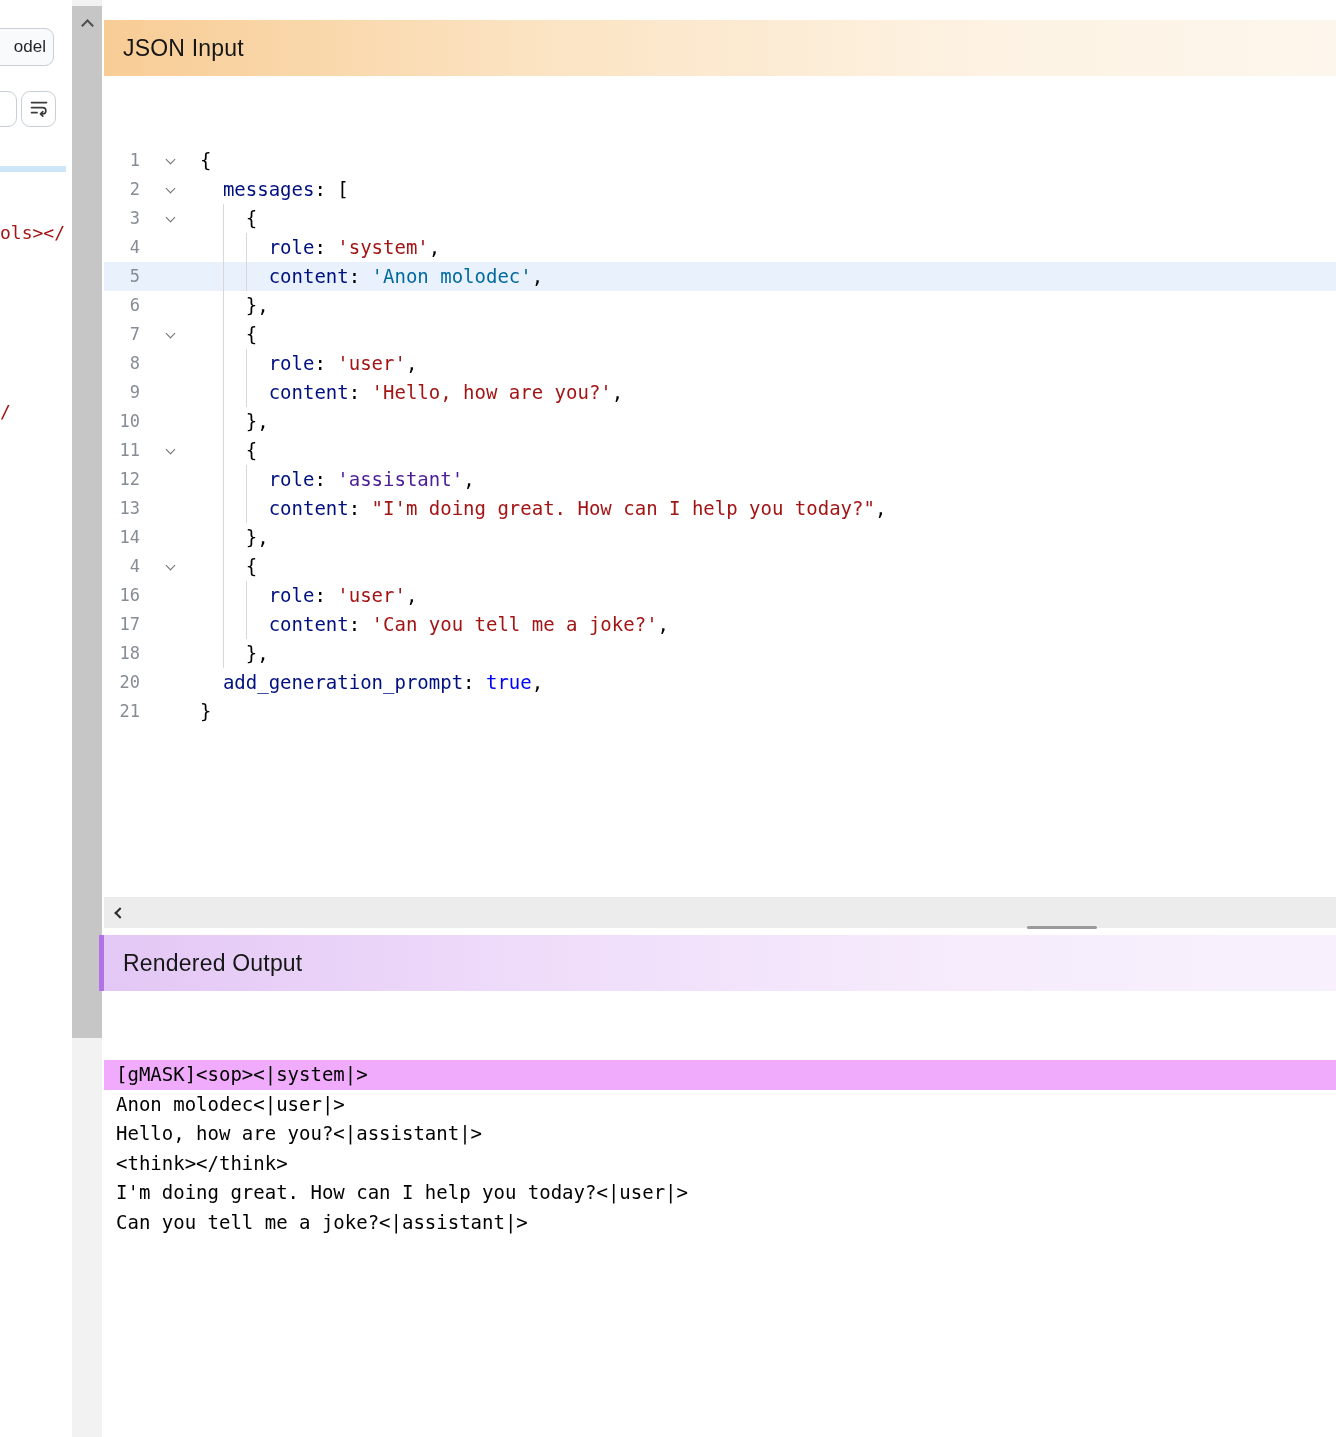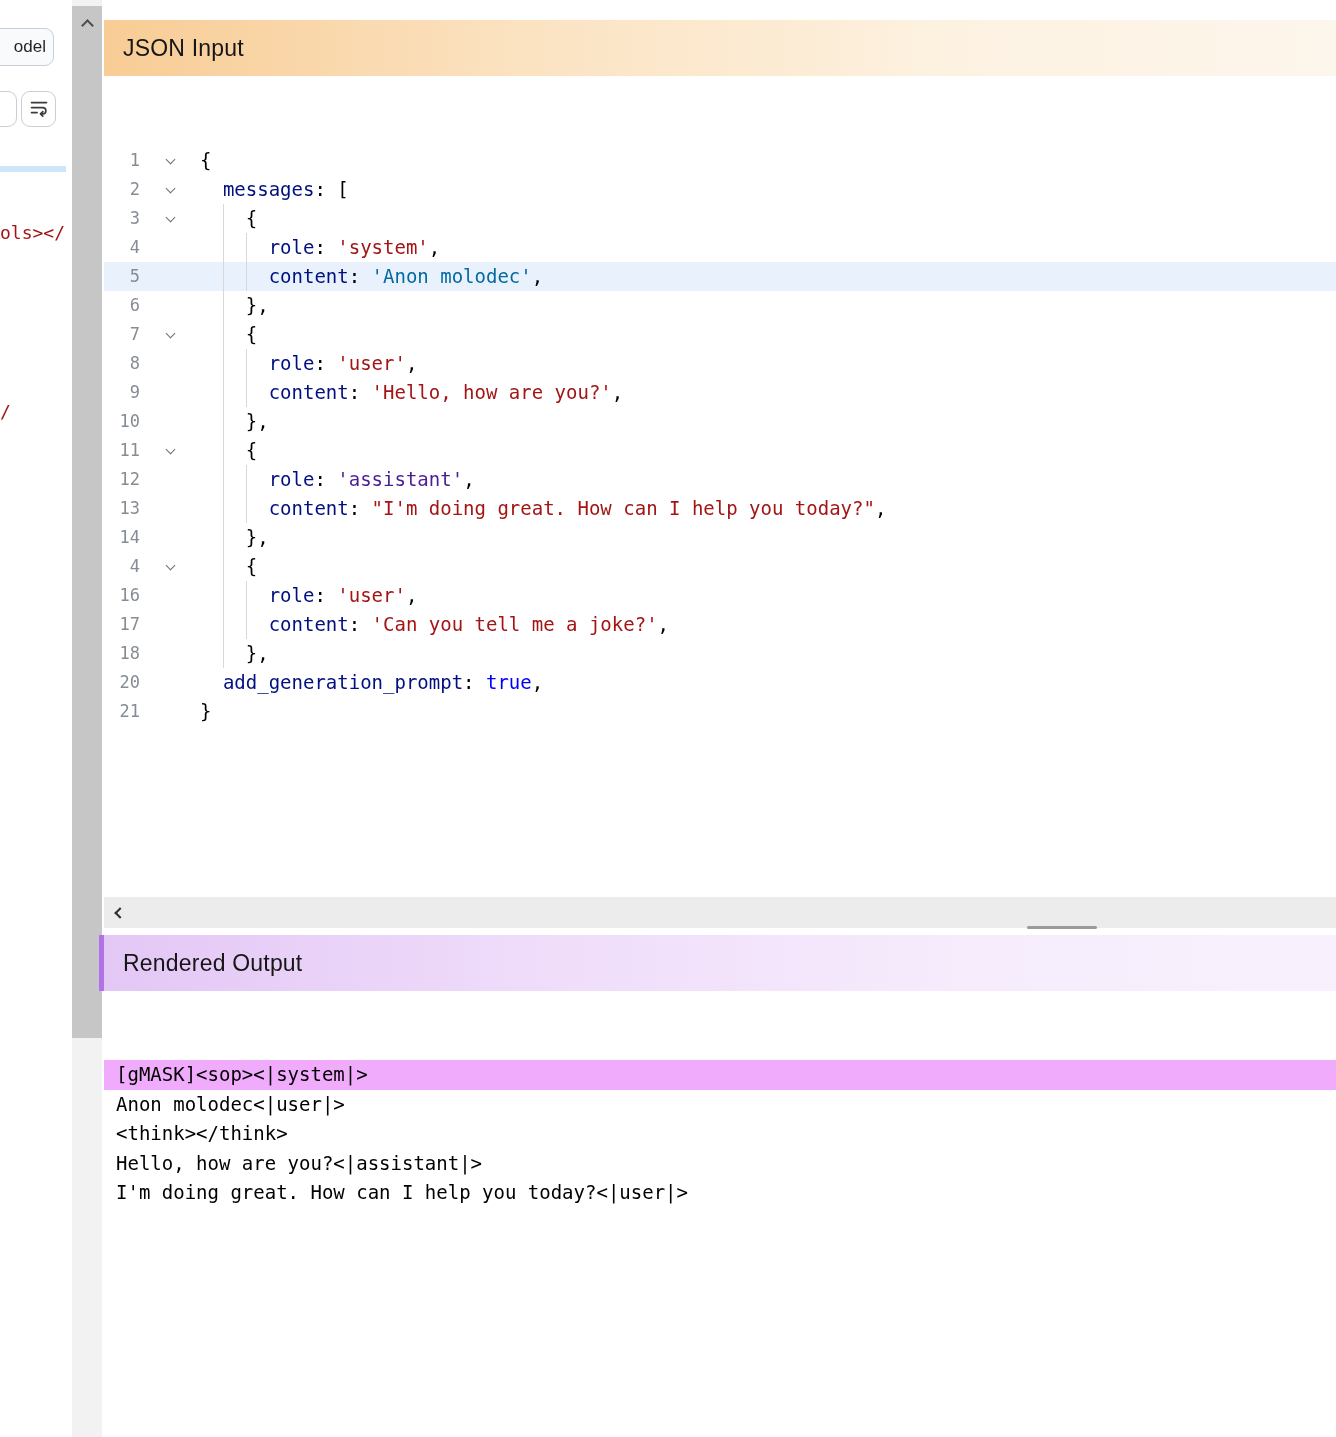--- a/index.html
+++ b/index.html
@@ -231,19 +231,20 @@
     <div class="resize-handle"></div>
 
     <div class="out-accent"></div>
     <div class="panel-header out-header">
       <span>Rendered Output</span>
     </div>
 
     <div class="output">
         <div class="out-line hl">[gMASK]&lt;sop&gt;&lt;|system|&gt;</div>
         <div class="out-line">Anon molodec&lt;|user|&gt;</div>
+        <div class="out-line">Hello, how are you?&lt;|assistant|&gt;</div>
         <div class="out-line">&lt;think&gt;&lt;/think&gt;</div>
-        <div class="out-line">Hello, how are you?&lt;|assistant|&gt;</div>
         <div class="out-line">I'm doing great. How can I help you today?&lt;|user|&gt;</div>
+        <div class="out-line">Can you tell me a joke?&lt;|assistant|&gt;</div>
       </div>
 
   </div>
 </div>
 
 </body></html>

